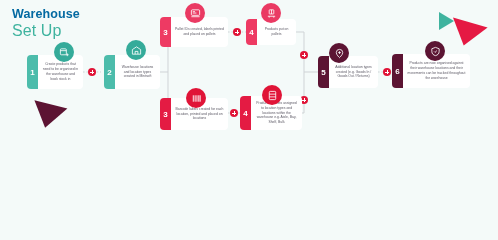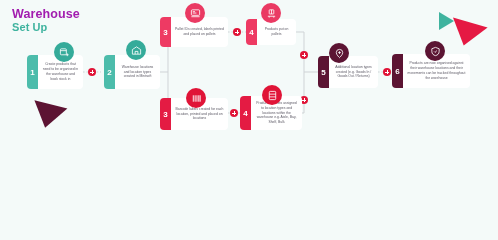--- a/index.html
+++ b/index.html
@@ -29,22 +29,22 @@
   #tri-maroon{
     left:31px;top:104px;
     border-left:17px solid transparent;
     border-right:17px solid transparent;
     border-top:24px solid #5c1433;
     transform:rotate(14deg);
   }
 
   
   #title-block{position:absolute;left:12px;top:8px;line-height:1.08;}
-  #title-main{font-size:12.5px;font-weight:bold;color:#a21caf;letter-spacing:.1px;}
-  #title-sub{font-size:11px;font-weight:bold;color:#3fb39f;letter-spacing:.1px;}
+  #title-main{font-size:12.5px;font-weight:bold;color:#0369a1;letter-spacing:.1px;}
+  #title-sub{font-size:16px;font-weight:normal;color:#3fb39f;letter-spacing:.1px;}
 
   
   #wires{position:absolute;inset:0;}
 
   
   .step{position:absolute;display:flex;align-items:stretch;}
   .tab{
     width:11px;border-radius:4px 0 0 4px;
     display:flex;align-items:center;justify-content:center;
     color:#fff;font-size:8px;font-weight:bold;

